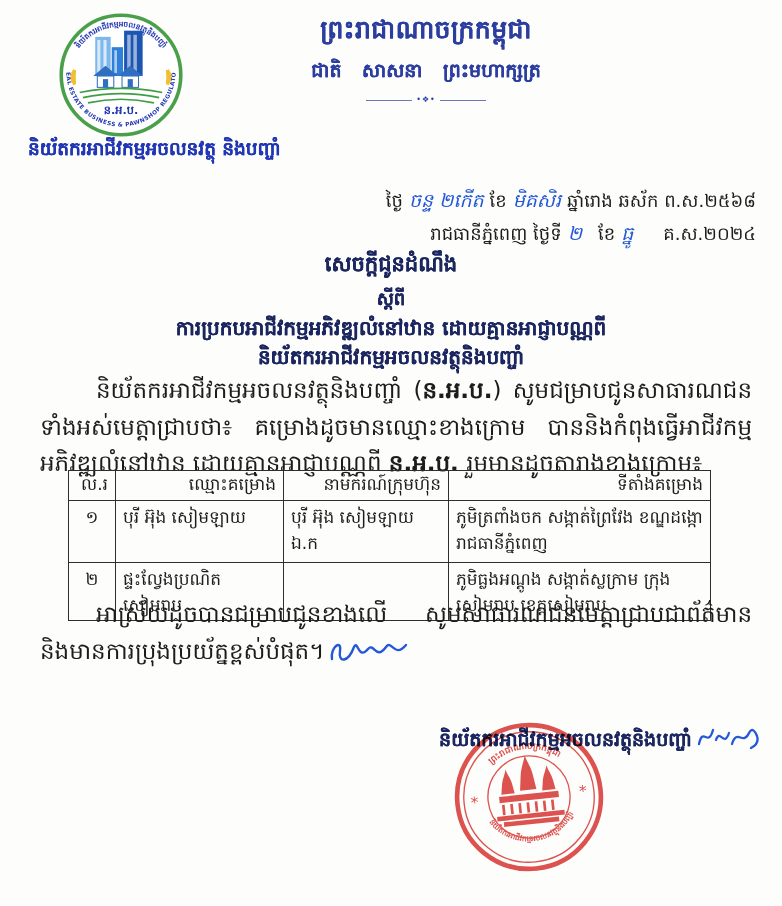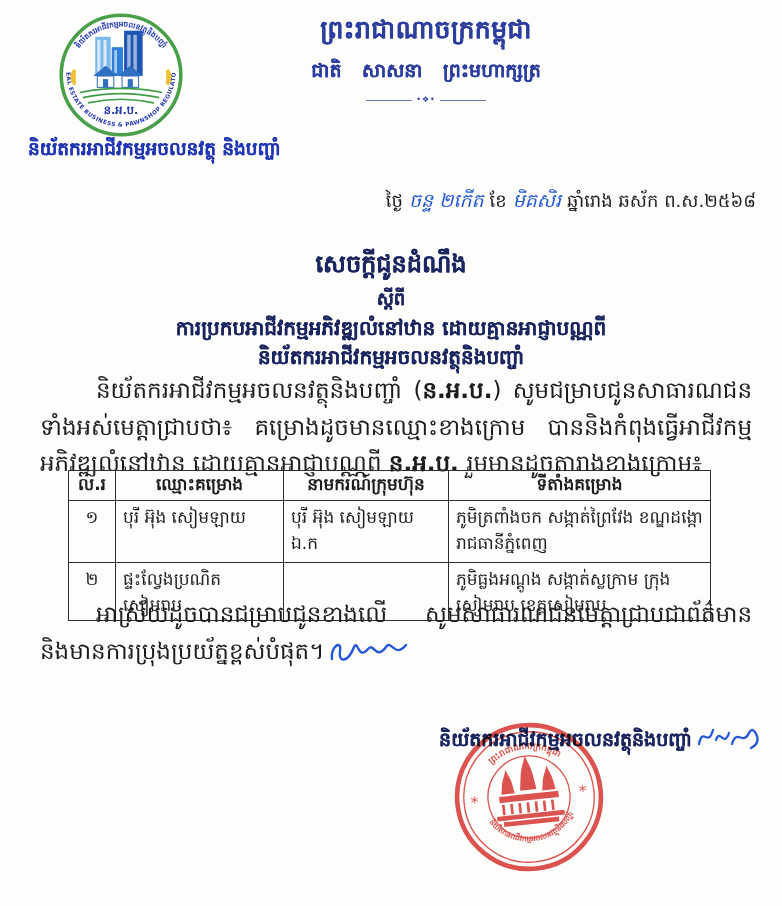--- a/index.html
+++ b/index.html
@@ -21,37 +21,37 @@
   .org-name{position:absolute;left:28px;top:137px;font-size:18.5px;font-weight:700;color:var(--org-blue);text-shadow:0 0 .5px var(--org-blue);text-align:right;}
 
   
   .date-block{position:absolute;right:26px;top:184px;text-align:right;font-size:18px;line-height:33px;color:var(--body-black);}
   .hand{color:var(--ink-blue);font-style:italic;font-size:19px;margin:0 6px;}
   .gap-s{margin-left:10px;}
   .gap-w{margin-left:24px;}
 
   
   .title-block{position:absolute;left:0;top:251px;width:100%;text-align:center;color:var(--title-navy);font-weight:700;text-shadow:0 0 .5px var(--title-navy);}
-  .t1{font-size:24px;line-height:27px;}
+  .t1{font-size:21px;line-height:27px;}
   .t2{font-size:18px;line-height:25px;margin-top:8px;}
   .t3{font-size:20px;line-height:27px;margin-top:4px;}
   .t4{font-size:20px;line-height:27px;margin-top:2px;}
 
   
   .para{position:absolute;left:40px;width:712px;font-size:23px;line-height:36.5px;text-align:justify;color:var(--body-black);}
   .para p{margin:0;text-indent:56px;}
   .para p + p{margin-top:5px;}
   .p1{top:372px;}
   .p23{top:596px;}
   b.acr{font-weight:700;}
 
   
   table.proj{position:absolute;left:68px;top:470px;width:642px;border-collapse:collapse;font-size:17px;table-layout:fixed;}
   table.proj th,table.proj td{border:1.6px solid #2e2e2e;padding:1px 7px;}
-  table.proj th{height:27px;font-weight:700;text-align:center;vertical-align:middle;}
+  table.proj th{height:27px;font-weight:400;text-align:right;vertical-align:middle;}
   table.proj td{vertical-align:top;line-height:26px;padding-top:3px;}
   td.c{text-align:center;}
   tr.r1 td{height:57px;}
   tr.r2 td{height:53px;}
 
   
   .flourish{display:inline-block;vertical-align:-8px;margin-left:4px;}
 
   
   .sign-row{position:absolute;right:22px;top:722px;display:flex;align-items:flex-start;}
@@ -118,20 +118,23 @@
         <span class="gem">•❖•</span>
         <span class="bar"></span>
     </div>
   </div>
 
   <div class="org-name">និយ័តករអាជីវកម្មអចលនវត្ថុ និងបញ្ចាំ</div>
 
   <div class="date-block">
     <div>
       <span>ថ្ងៃ</span><span class="hand">ចន្ទ ២កើត</span><span>ខែ</span><span class="hand">មិគសិរ</span><span>ឆ្នាំរោង ឆស័ក ព.ស.២៥៦៨</span>
+    </div>
+    <div>
+      <span>រាជធានីភ្នំពេញ ថ្ងៃទី</span><span class="hand">២</span><span class="gap-s">ខែ</span><span class="hand">ធ្នូ</span><span class="gap-w">គ.ស.២០២៤</span>
     </div>
   </div>
 
   <div class="title-block">
     <div class="t1">សេចក្តីជូនដំណឹង</div>
     <div class="t2">ស្តីពី</div>
     <div class="t3">ការប្រកបអាជីវកម្មអភិវឌ្ឍលំនៅឋាន ដោយគ្មានអាជ្ញាបណ្ណពី</div>
     <div class="t4">និយ័តករអាជីវកម្មអចលនវត្ថុនិងបញ្ចាំ</div>
   </div>
 

